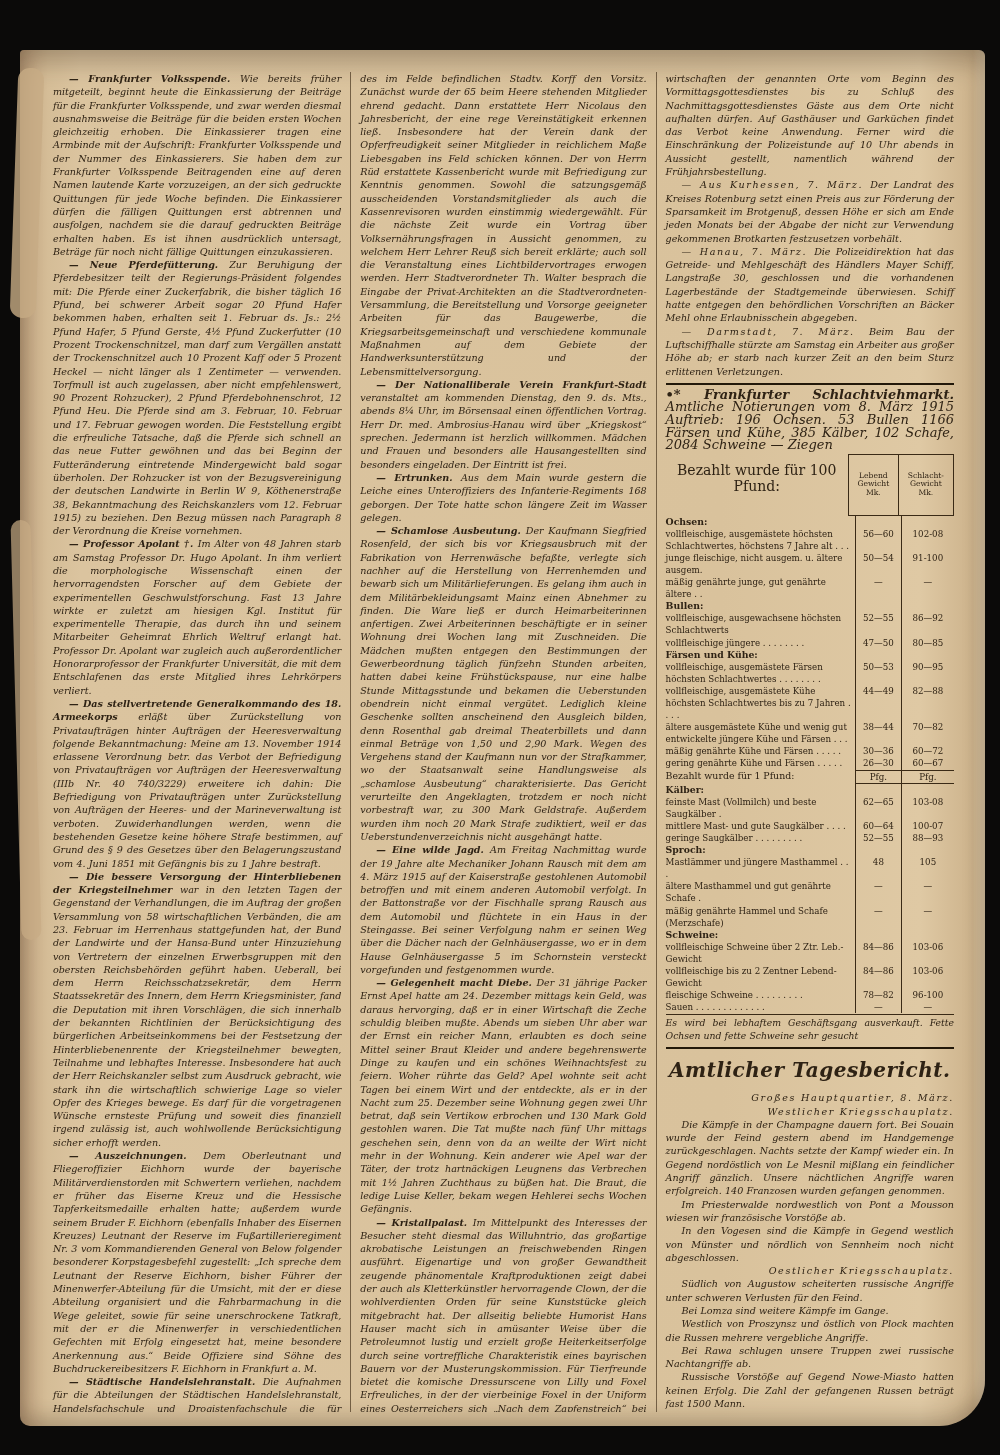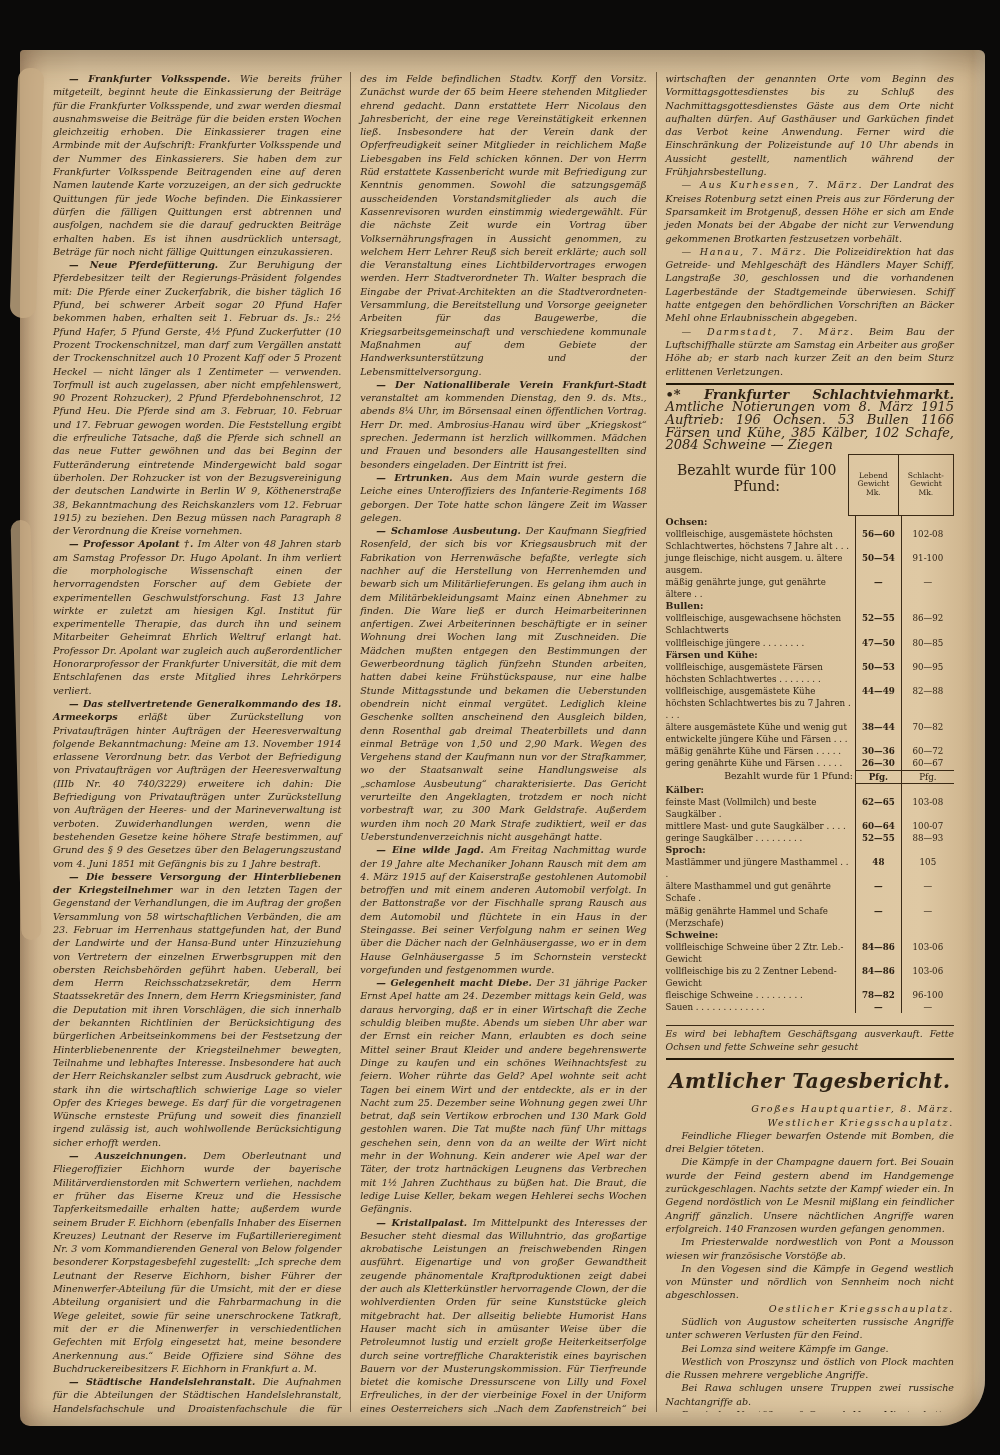--- a/index.html
+++ b/index.html
@@ -30,25 +30,25 @@
   .market .m-title{font-size:13px;line-height:12.6px;}
   .m-headrow{display:flex;align-items:stretch;margin-top:2px;}
   .m-headlabel{flex:1;font-size:14px;text-align:center;padding-top:8px;}
   .m-hcell{width:47px;border:1px solid #3a2a16;font-size:7.6px;line-height:8.6px;
     text-align:center;padding:17px 1px;white-space:pre-line;}
   .m-hcell+.m-hcell{border-left:none;width:52px;}
   .mrow{display:flex;font-size:8.7px;line-height:12.1px;}
   .mlabel{flex:1;padding-right:2px;}
   .mlabel.grp{font-weight:bold;font-size:9.3px;}
   .mva,.mvb{border-left:1px solid #3a2a16;text-align:center;}
-  .mva{width:45px;font-weight:bold;}
+  .mva{width:45px;}
   .mvb{width:52px;}
-  .mrow.sub .mlabel{text-align:right;font-size:9.4px;}
+  .mrow.sub .mlabel{text-align:left;font-size:9.4px;}
   .mrow.sub .mva,.mrow.sub .mvb{border-top:1px solid #3a2a16;border-bottom:1px solid #3a2a16;}
-  .m-note{font-size:9.3px;line-height:12.4px;border-top:1px solid #3a2a16;margin-top:12px;padding-top:2px;text-align:justify;}
+  .m-note{font-size:9.3px;line-height:12.4px;border-top:1px solid #3a2a16;margin-top:1px;padding-top:2px;text-align:justify;}
 </style>
 </head>
 <body>
 
 <div id="paper">
   <div class="tear tear1"></div>
   <div class="tear tear2"></div>
   <div id="cols">
     <div class="col">
         <p class="ind"><span class="lead">— Frankfurter Volksspende. </span>Wie bereits früher mitgeteilt, beginnt heute die Einkassierung der Beiträge für die Frankfurter Volksspende, und zwar werden diesmal ausnahmsweise die Beiträge für die beiden ersten Wochen gleichzeitig erhoben. Die Einkassierer tragen eine Armbinde mit der Aufschrift: Frankfurter Volksspende und der Nummer des Einkassierers. Sie haben dem zur Frankfurter Volksspende Beitragenden eine auf deren Namen lautende Karte vorzuzeigen, an der sich gedruckte Quittungen für jede Woche befinden. Die Einkassierer dürfen die fälligen Quittungen erst abtrennen und ausfolgen, nachdem sie die darauf gedruckten Beiträge erhalten haben. Es ist ihnen ausdrücklich untersagt, Beträge für noch nicht fällige Quittungen einzukassieren.</p>
@@ -219,21 +219,20 @@
             <span class="mlabel">Sauen  .  .  .  .  .  .  .  .  .  .  .  .  .</span>
             <span class="mva">—</span>
             <span class="mvb">—</span>
           </div>
           <p class="m-note">Es wird bei lebhaftem Geschäftsgang ausverkauft. Fette Ochsen und fette Schweine sehr gesucht</p>
         </div>
         <hr class="rule">
         <p class="big-head">Amtlicher Tagesbericht.</p>
         <p class="spaced hq">Großes Hauptquartier, 8. März.</p>
         <p class="spaced">Westlicher Kriegsschauplatz.</p>
-        <p class="ind">Feindliche Flieger bewarfen Ostende mit Bomben, die drei Belgier töteten.</p>
         <p class="ind">Die Kämpfe in der Champagne dauern fort. Bei Souain wurde der Feind gestern abend im Handgemenge zurückgeschlagen. Nachts setzte der Kampf wieder ein. In Gegend nordöstlich von Le Mesnil mißlang ein feindlicher Angriff gänzlich. Unsere nächtlichen Angriffe waren erfolgreich. 140 Franzosen wurden gefangen genommen.</p>
         <p class="ind">Im Priesterwalde nordwestlich von Pont a Mousson wiesen wir französische Vorstöße ab.</p>
         <p class="ind">In den Vogesen sind die Kämpfe in Gegend westlich von Münster und nördlich von Sennheim noch nicht abgeschlossen.</p>
         <p class="spaced">Oestlicher Kriegsschauplatz.</p>
         <p class="ind">Südlich von Augustow scheiterten russische Angriffe unter schweren Verlusten für den Feind.</p>
         <p class="ind">Bei Lomza sind weitere Kämpfe im Gange.</p>
         <p class="ind">Westlich von Proszynsz und östlich von Plock machten die Russen mehrere vergebliche Angriffe.</p>
         <p class="ind">Bei Rawa schlugen unsere Truppen zwei russische Nachtangriffe ab.</p>
         <p class="ind">Russische Vorstöße auf Gegend Nowe-Miasto hatten keinen Erfolg. Die Zahl der gefangenen Russen beträgt fast 1500 Mann.</p>
       </div>

